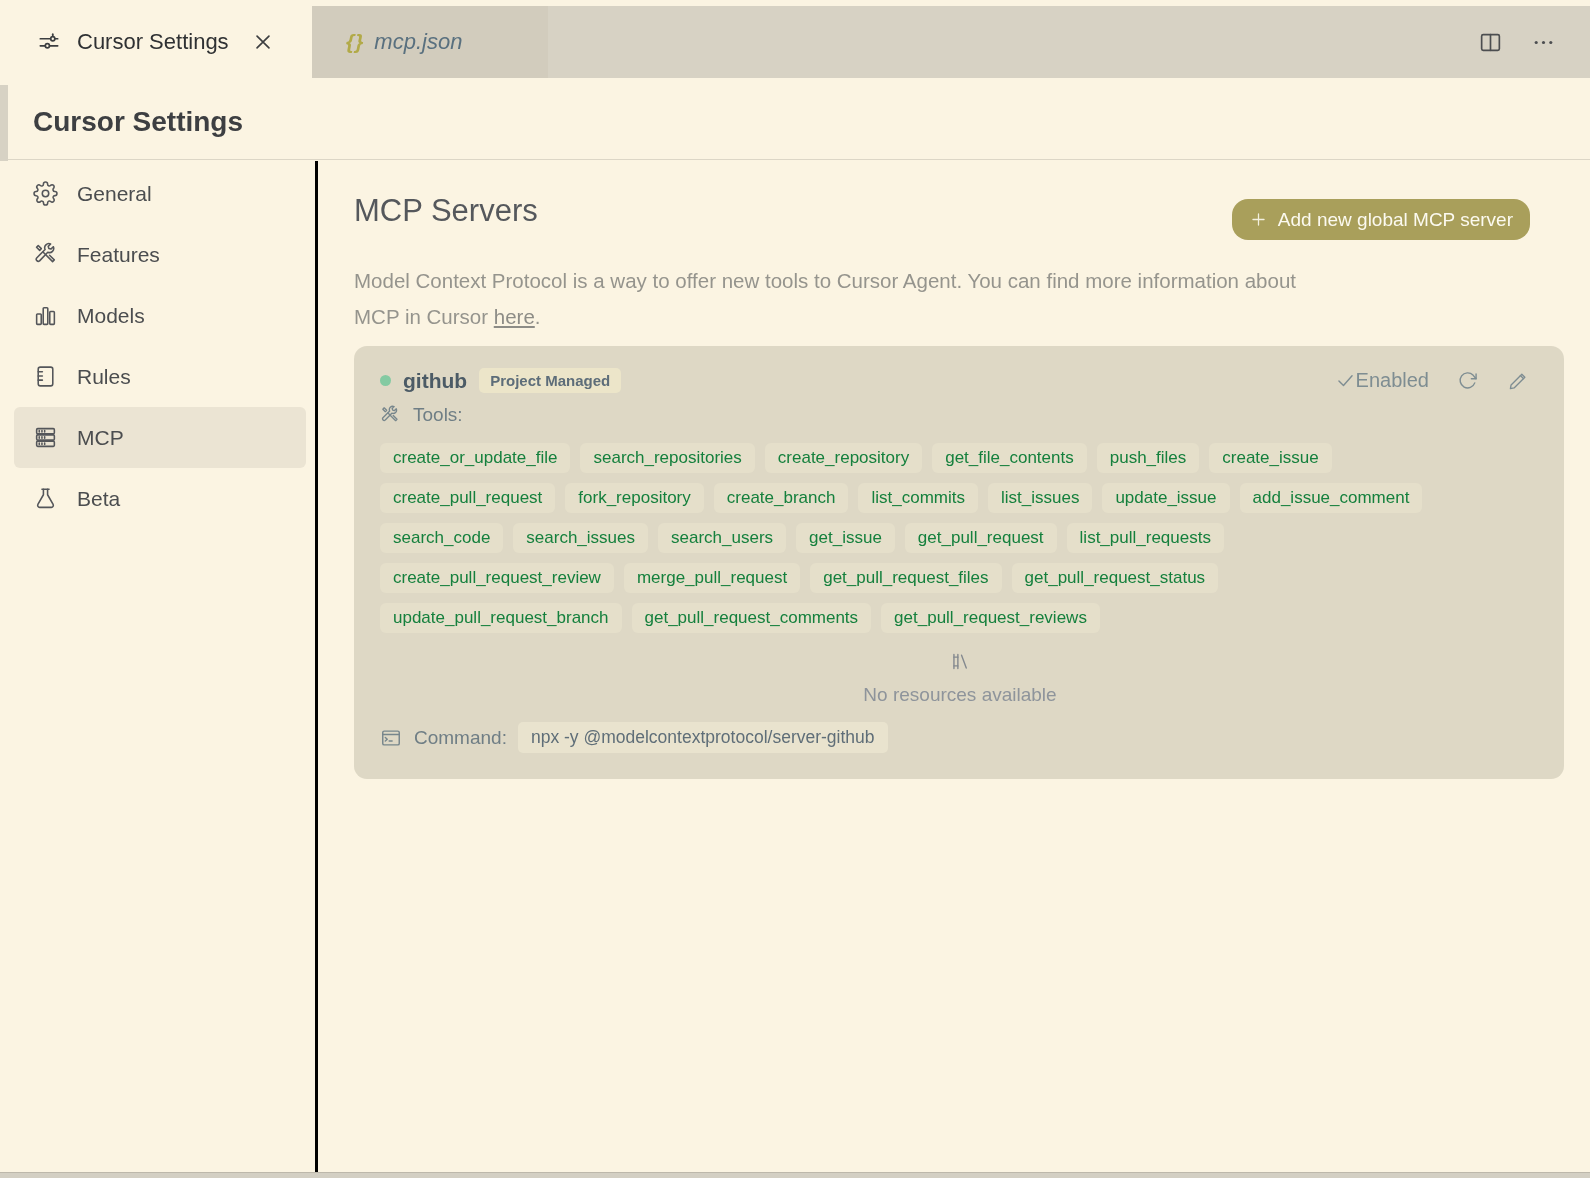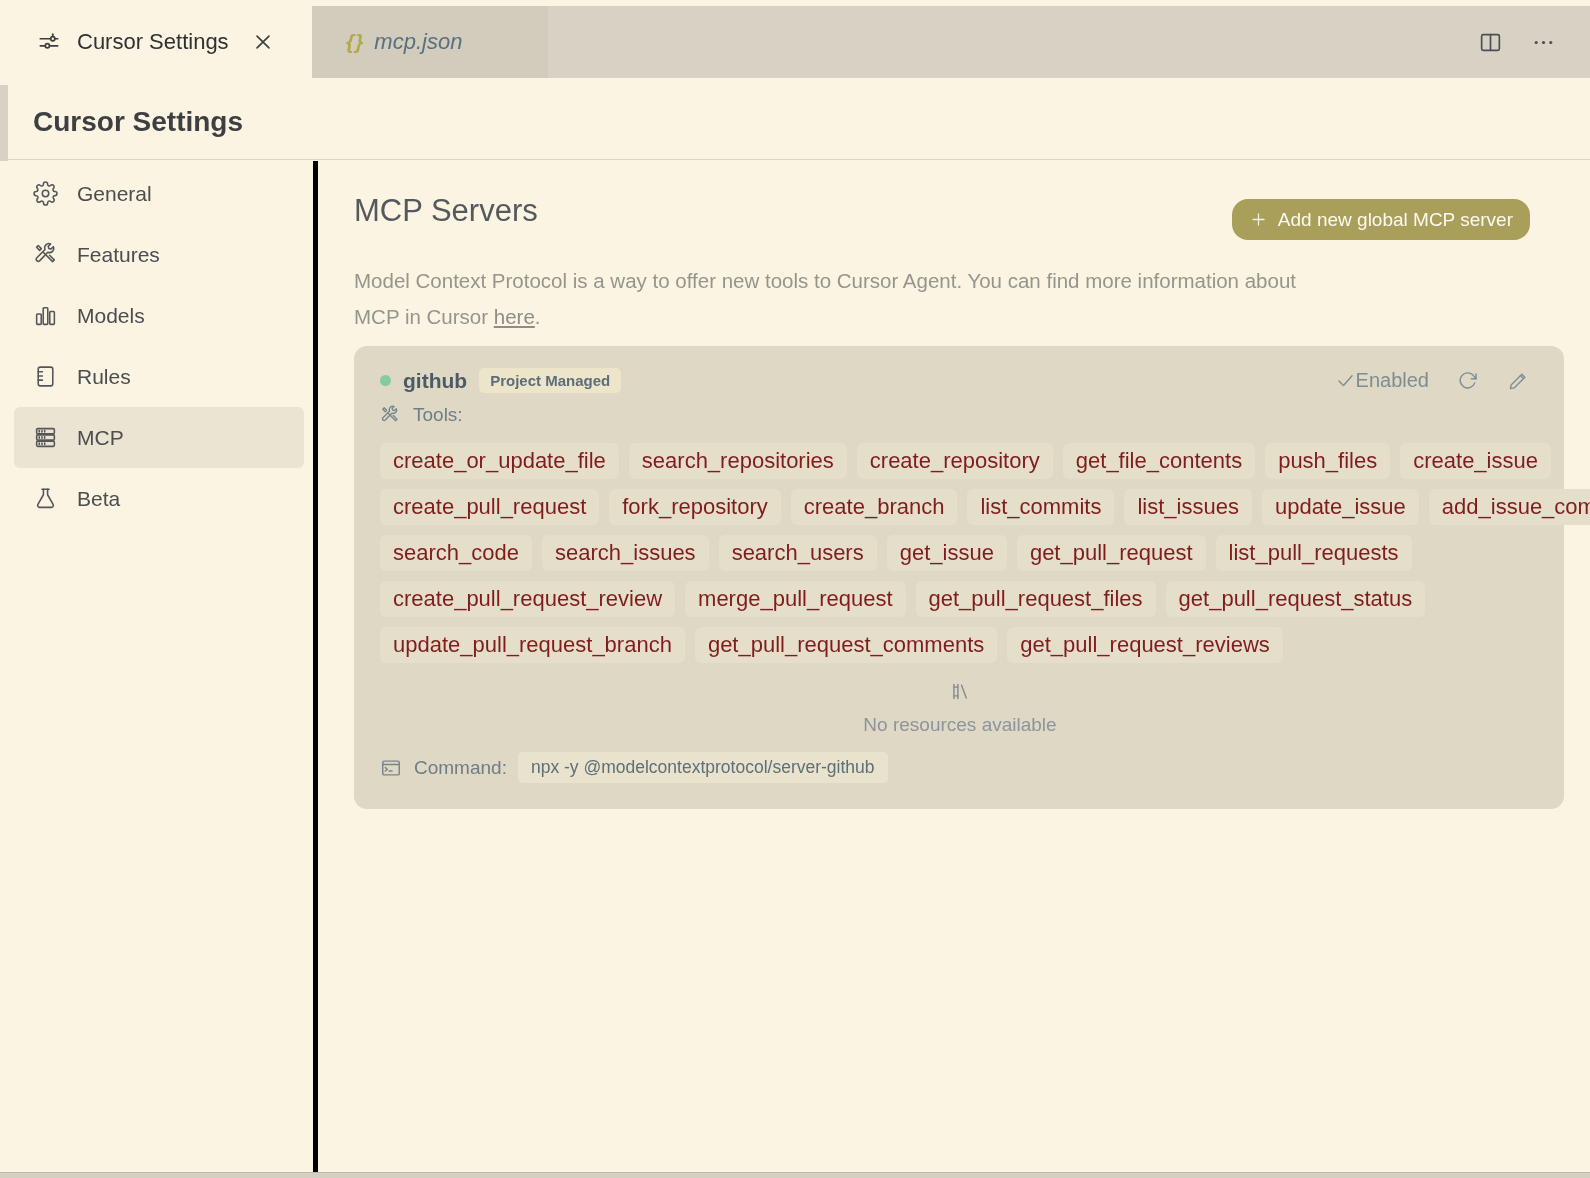--- a/index.html
+++ b/index.html
@@ -40,21 +40,21 @@
   }
   .page-header .title { font-size:28px; font-weight:600; color:#3d3f42; }
 
   .strip { position:absolute; left:0; width:8px; background:#d7d2c4; }
   .strip.top { top:85px; height:126px; }
   .strip.bottom { top:1103px; height:58px; }
 
   
   .sidebar {
     position:absolute; left:0; top:161px; width:318px; bottom:6px;
-    background:#fbf4e2; border-right:5px solid #000000; padding-top:2px;
+    background:#fbf4e2; border-right:3px solid #000000; padding-top:2px;
   }
   .side-item {
     height:61px; margin:0 9px 0 14px; border-radius:6px;
     display:flex; align-items:center; gap:19px; padding-left:19px;
     font-size:21px; color:#4b4d4f; cursor:pointer;
   }
   .side-item.active { background:#ebe4d3; }
   .side-item .s-icon { width:25px; height:25px; color:#54565a; flex:none; }
   .side-item .s-icon svg { stroke-width:1.5; }
 
@@ -92,21 +92,21 @@
   .refresh-icon { width:21px; height:21px; margin-left:28px; cursor:pointer; }
   .pencil-icon { width:20px; height:20px; margin-left:30px; cursor:pointer; }
 
   .tools-row { margin-top:11px; display:flex; align-items:center; gap:13px; font-size:19px; color:#6f7e85; }
   .tools-row .t-icon { width:20px; height:20px; color:#77868c; }
 
   .chips { margin-top:17px; display:flex; flex-direction:column; gap:10px; }
   .chip-row { display:flex; gap:10px; }
   .chip {
     background:#e5dfca; border-radius:6px; padding:5px 13px;
-    font-size:22px; color:#7f1d1d; white-space:nowrap;
+    font-size:17px; color:#15803d; white-space:nowrap;
   }
 
   .resources-row { margin-top:18px; display:flex; align-items:center; gap:12px; font-size:19px; color:#8e949b;flex-direction:column; }
   .resources-row .r-icon { width:21px; height:21px; color:#84898f; }
 
   .command-row { margin-top:16px; display:flex; align-items:center; font-size:19px; color:#6f7e85; }
   .command-row .c-icon { width:22px; height:22px; color:#77868c; margin-right:12px; }
   .command-chip {
     margin-left:11px; background:#e9e3ce; color:#5f6e78;
     font-size:17.5px; padding:5px 13px; border-radius:5px;

